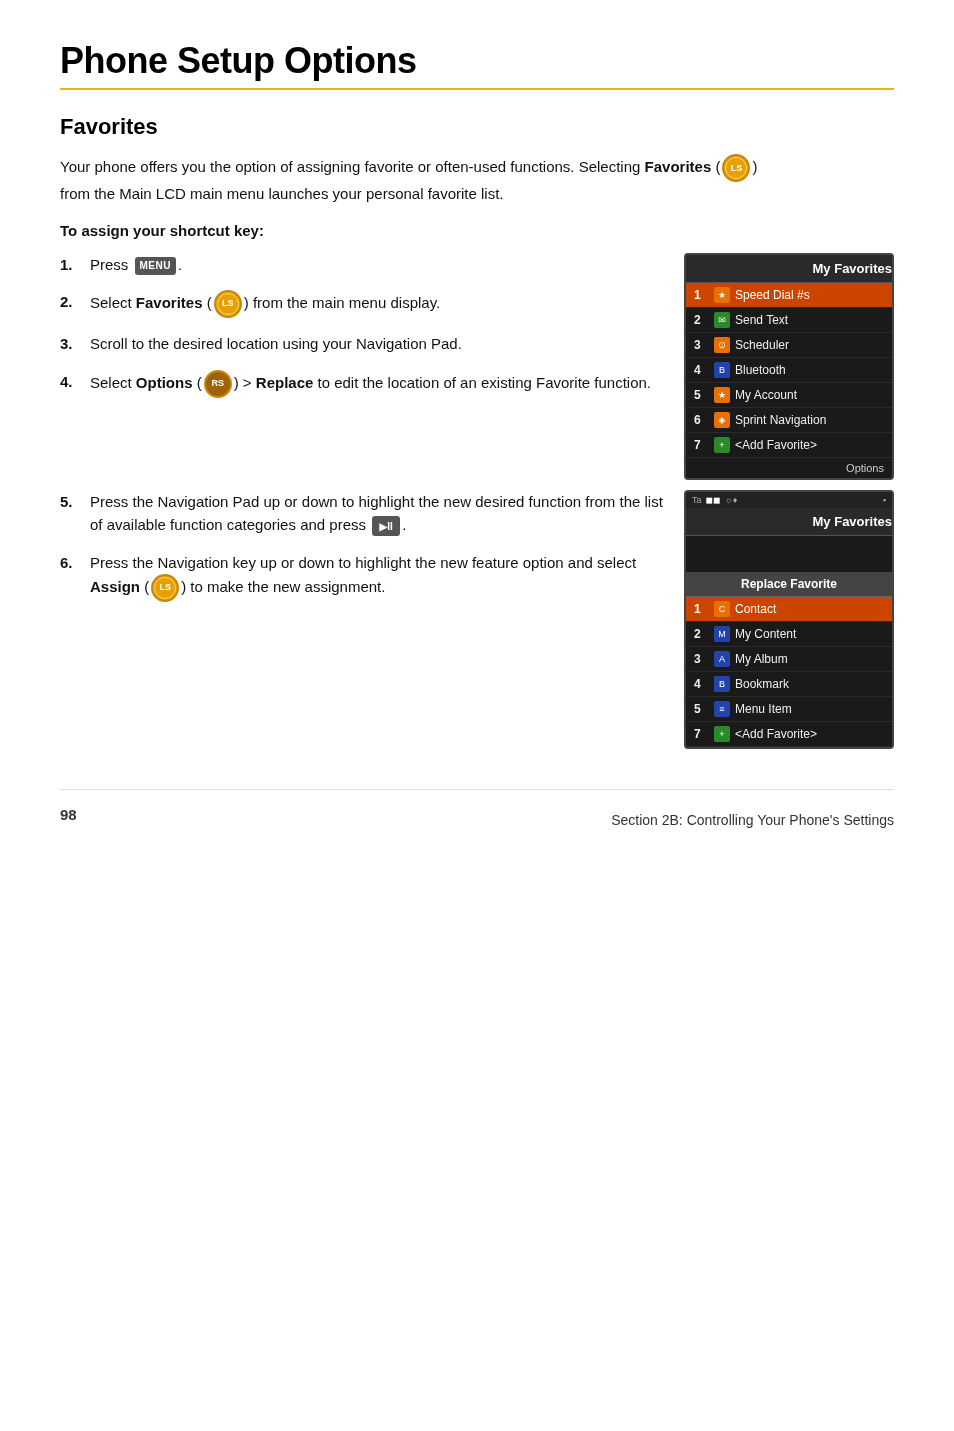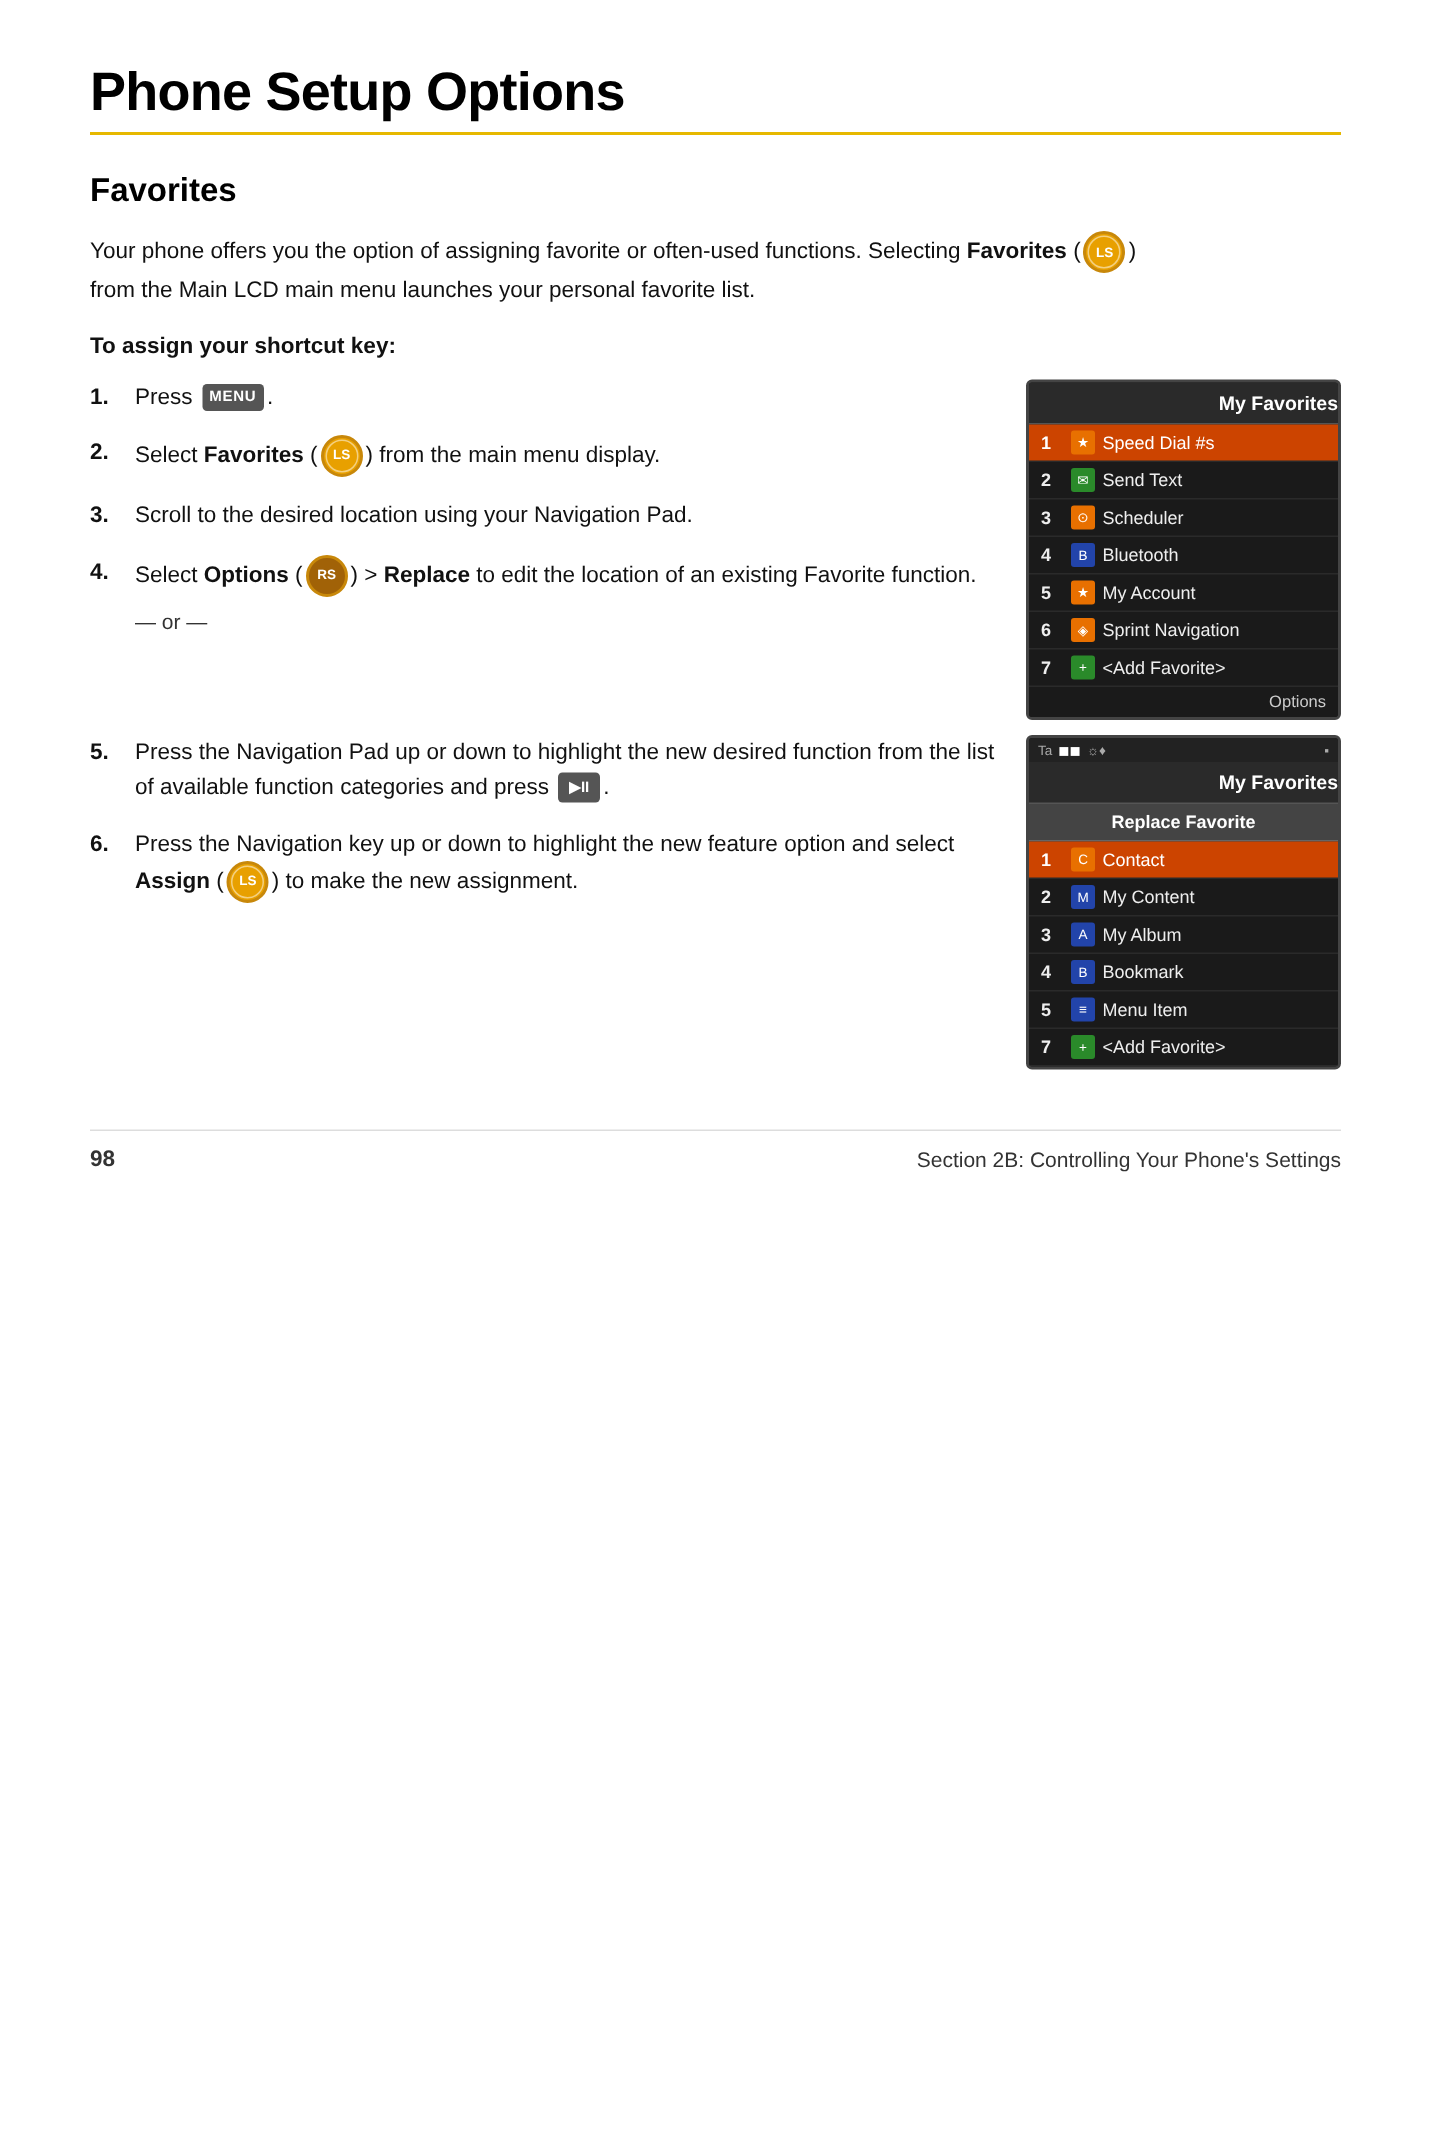--- a/index.html
+++ b/index.html
@@ -237,20 +237,21 @@
       font-size: 14px;
       color: #333;
     }
     .page-num {
       font-weight: 900;
       font-size: 15px;
     }
     .section-label {
       font-size: 14px;
       color: #333;
+      margin-top: 12px;
     }
     
     .steps-lower {
       flex: 1;
     }
   </style>
 </head>
 <body>
 
 <h1 class="page-title">Phone Setup Options</h1>
@@ -293,21 +294,20 @@
         </span>
       </li>
 
       <li>
         <span class="step-num">4.</span>
         <span class="step-content">
           Select <span class="inline-bold">Options</span>
           (<span class="rs-icon">RS</span>)
           &gt; <span class="inline-bold">Replace</span> to
           edit the location of an existing Favorite function.
-          <div class="or-sep">— or —</div>
         </span>
       </li>
     </ol>
   </div>
 
   <div class="col-right">
 
     <div class="phone-screen">
       <div class="phone-screen-title">My Favorites</div>
       <div class="phone-screen-row highlighted">
@@ -377,21 +377,21 @@
 
     <div class="phone-screen">
 
       <div style="background:#222; padding:3px 6px; display:flex; gap:4px; align-items:center;">
         <span style="color:#aaa; font-size:9px;">Ta</span>
         <span style="color:#fff; font-size:9px;">◼◼</span>
         <span style="color:#aaa; font-size:9px;">☼♦</span>
         <span style="color:#aaa; font-size:9px; margin-left:auto;">▪</span>
       </div>
       <div class="phone-screen-title">My Favorites</div>
-      <div style="background:#444; color:#fff; font-size:12px; font-weight:700; padding:5px 8px; text-align:center; border-bottom:1px solid #666;">Replace Favorite</div>
+      <div style="background:#444; color:#fff; font-size:12px; font-weight:700; padding:5px 8px; text-align:center; border-bottom:1px solid #666;margin-top:36px;">Replace Favorite</div>
       <div class="phone-screen-row highlighted">
         <span class="row-num">1</span>
         <span class="row-icon orange">C</span>
         <span>Contact</span>
       </div>
       <div class="phone-screen-row">
         <span class="row-num">2</span>
         <span class="row-icon blue">M</span>
         <span>My Content</span>
       </div>

